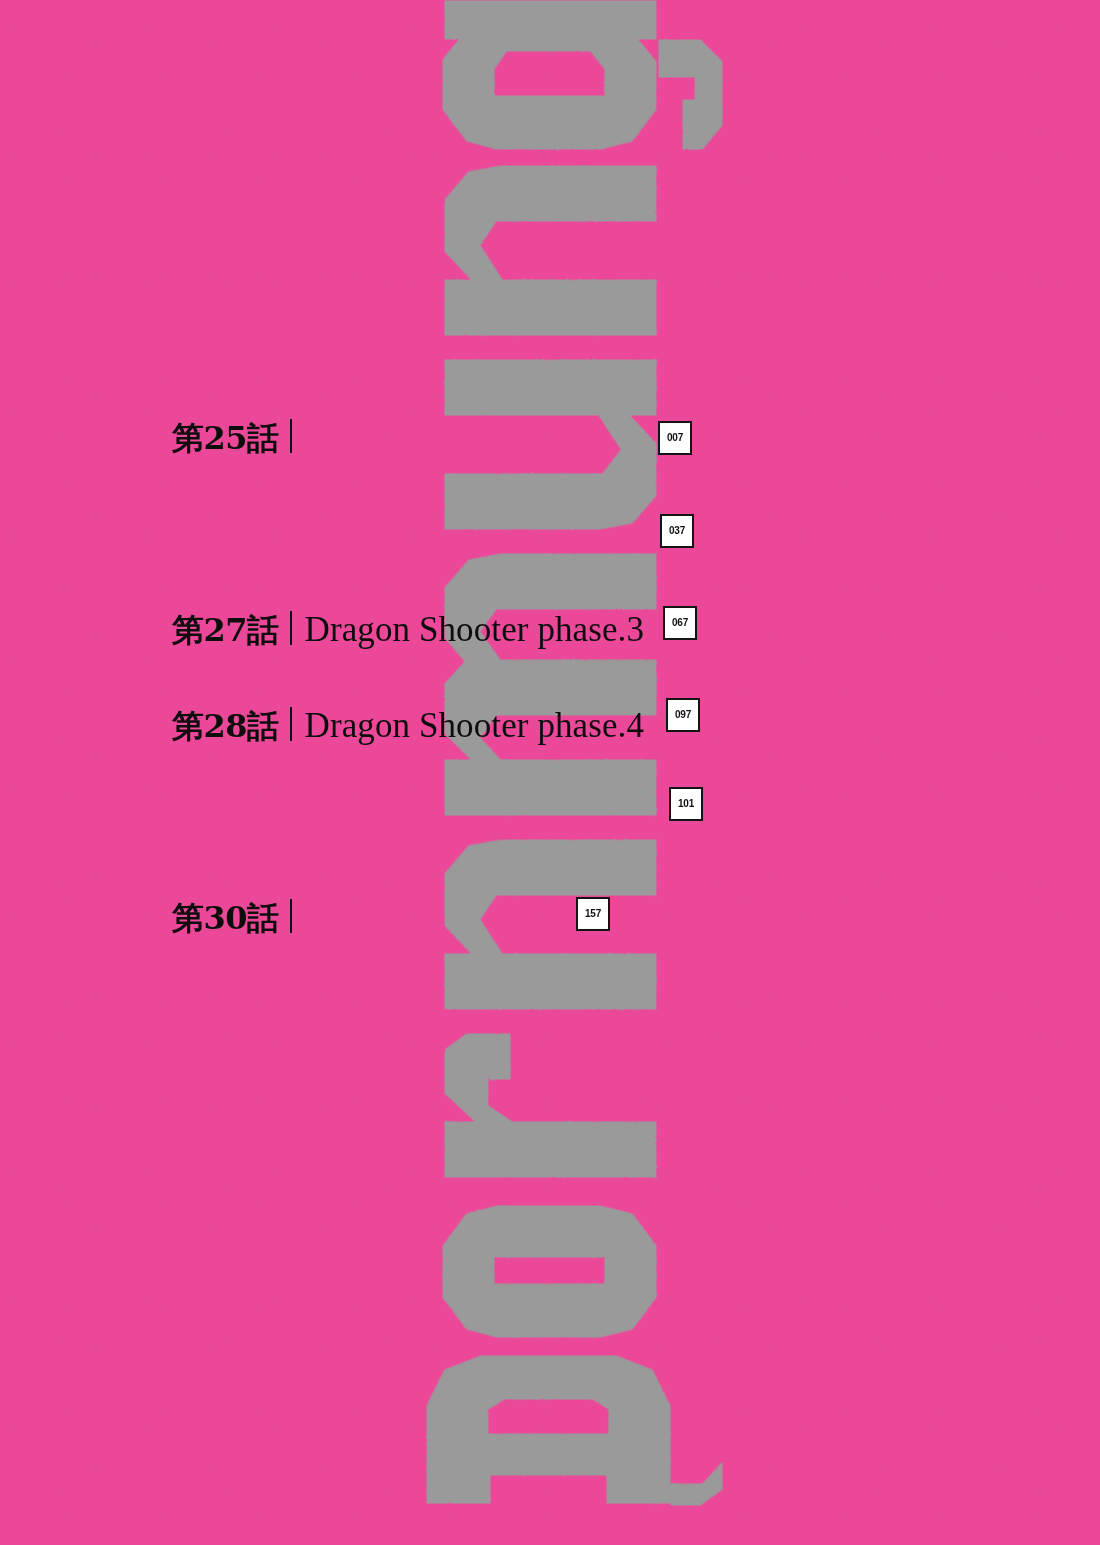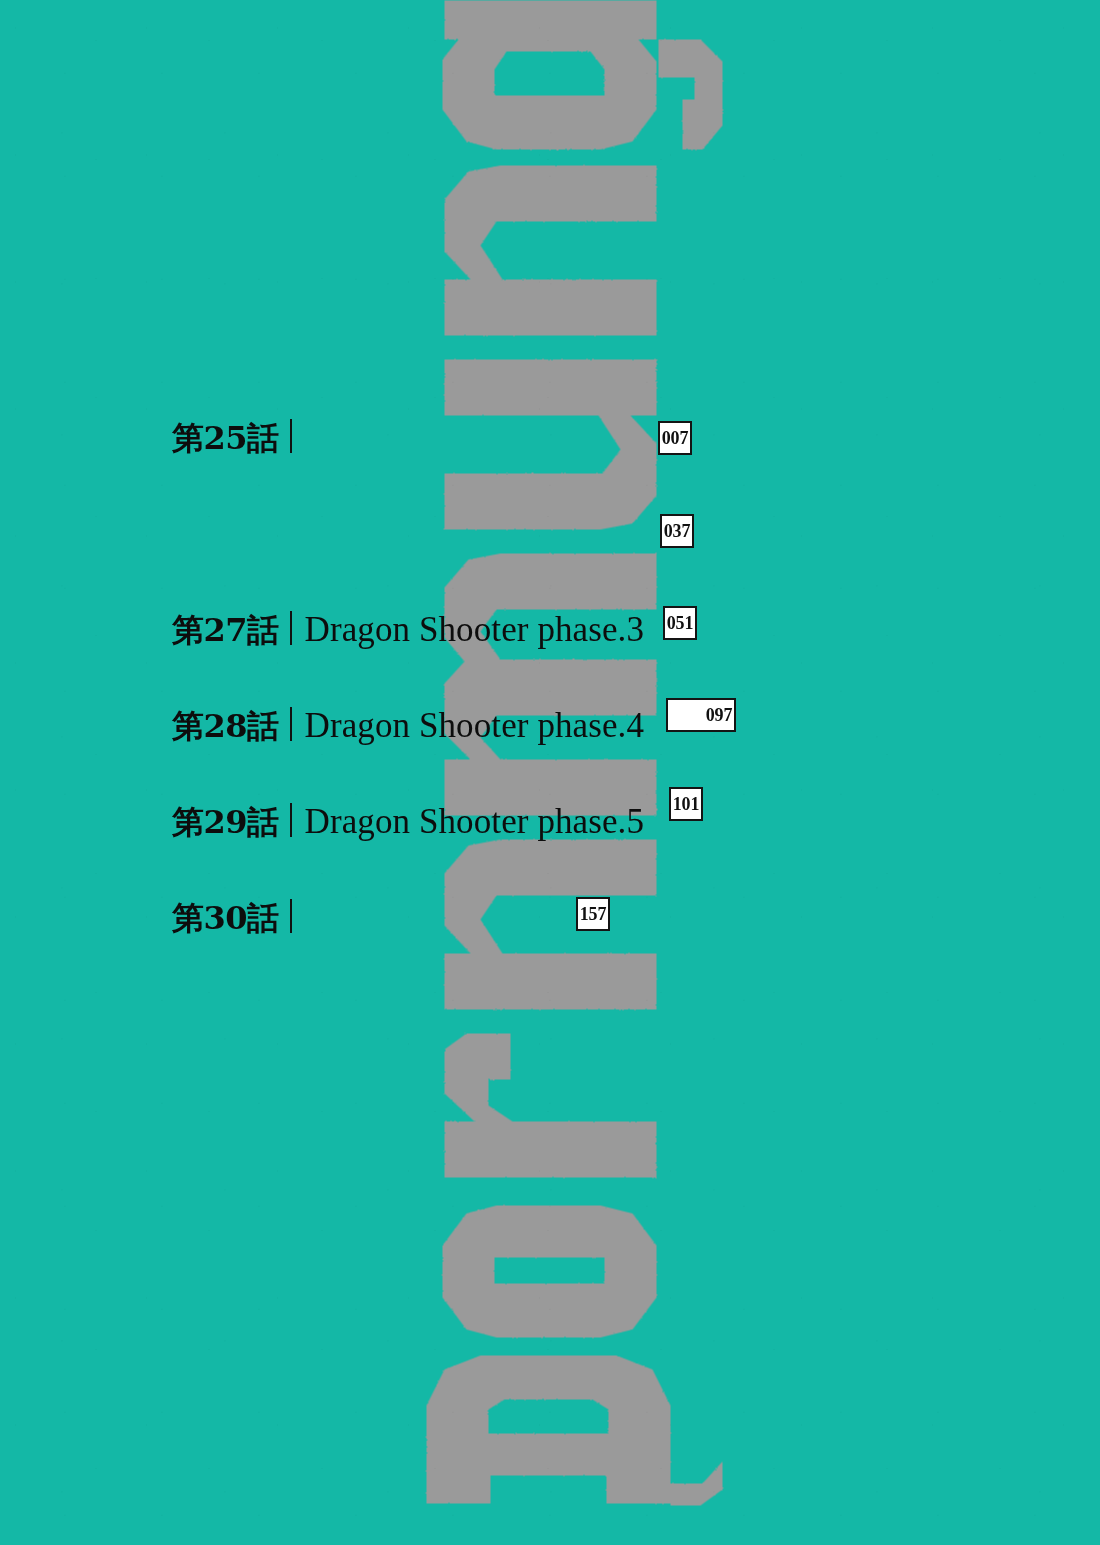--- a/index.html
+++ b/index.html
@@ -5,21 +5,21 @@
   html, body {
     margin: 0;
     padding: 0;
     background: #ffffff;
   }
 
   #page {
     position: relative;
     width: 1100px;
     height: 1545px;
-    background: #14b8a6;
+    background: #ec4899;
     overflow: hidden;
     font-family: "Liberation Serif", serif;
   }
 
   
 
   #toc {
     position: absolute;
     left: 172px;
     top: 415px;
@@ -88,23 +88,23 @@
     height: 30px;
     border: 2px solid #141414;
     box-sizing: content-box;
     display: flex;
     align-items: center;
     justify-content: center;
     background: #ffffff;
   }
 
   .page-box span {
-    font-family: Liberation Serif, serif;
+    font-family: Liberation Sans, sans-serif;
     font-weight: 700;
-    font-size: 18px;
+    font-size: 10px;
     color: #111111;
     letter-spacing: -0.2px;
     line-height: 1;
   }
 
   
 
   #wordmark-layer {
     position: absolute;
     left: 0;
@@ -220,41 +220,36 @@
       </div>
     </div>
 
     <div class="toc-row">
       <div class="toc-line">
         <span class="ep-no">第27話</span>
         <span class="sep-bar"></span>
         <span class="ep-title">Dragon Shooter phase.3</span>
       </div>
       <div class="page-box" style="left:491px; top:-1px;">
-        <span>051</span>
+        <span>067</span>
       </div>
     </div>
 
     <div class="toc-row">
       <div class="toc-line">
         <span class="ep-no">第28話</span>
         <span class="sep-bar"></span>
         <span class="ep-title">Dragon Shooter phase.4</span>
       </div>
-      <div class="page-box" style="left:494px; top:-5px;padding-left:36px;">
+      <div class="page-box" style="left:494px; top:-5px;">
         <span>097</span>
       </div>
     </div>
 
     <div class="toc-row">
-      <div class="toc-line">
-        <span class="ep-no">第29話</span>
-        <span class="sep-bar"></span>
-        <span class="ep-title">Dragon Shooter phase.5</span>
-      </div>
       <div class="page-box" style="left:497px; top:-12px;">
         <span>101</span>
       </div>
     </div>
 
     <div class="toc-row">
       <div class="toc-line">
         <span class="ep-no">第30話</span>
         <span class="sep-bar"></span>
       </div>

